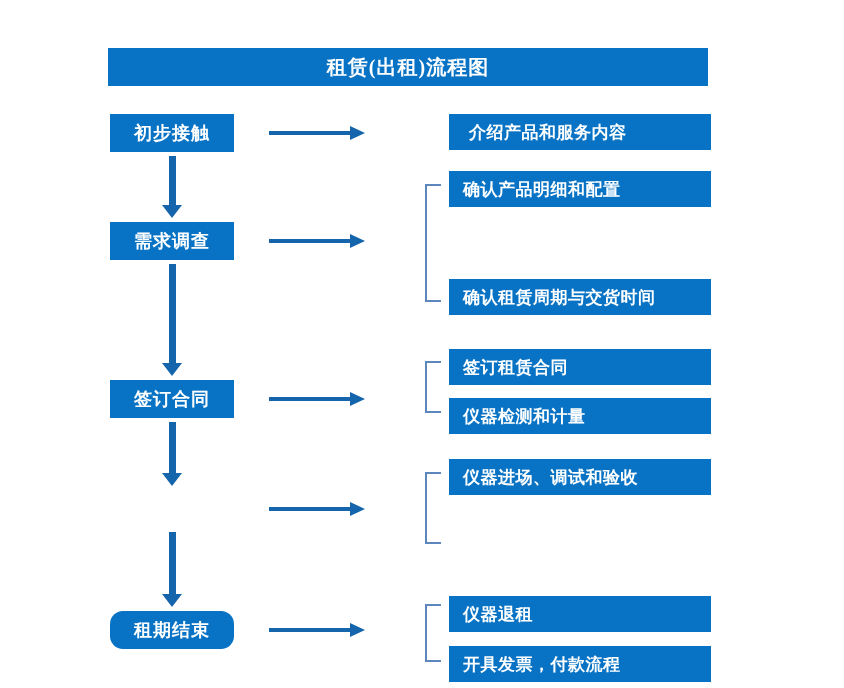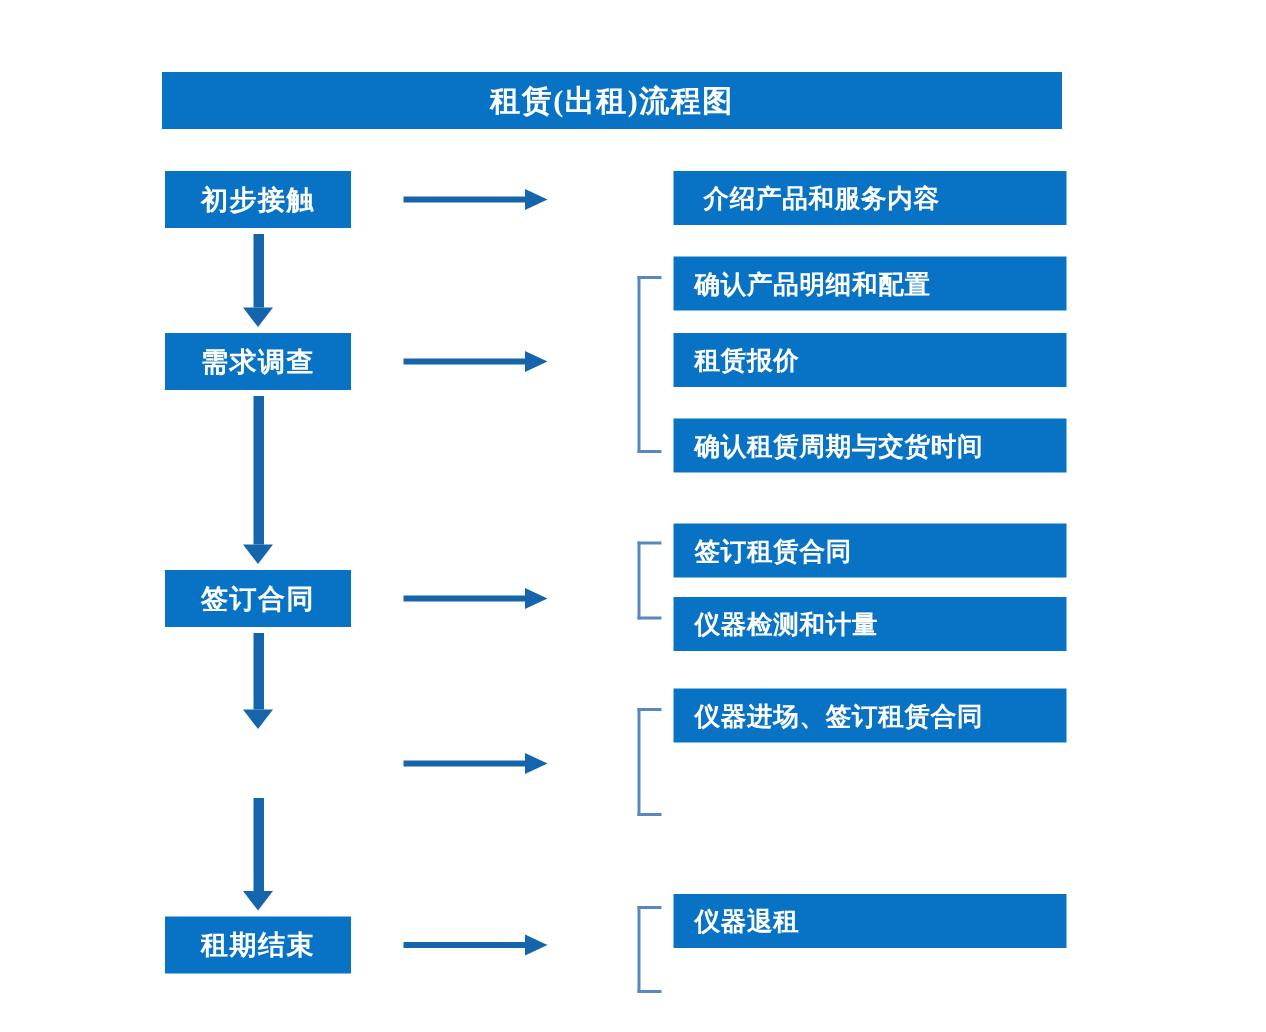--- a/index.html
+++ b/index.html
@@ -131,21 +131,21 @@
 
   <div class="title-banner">租赁(出租)流程图</div>
 
   <div class="node node-left" style="left:102px; top:186px;">需求调查</div>
 
   <div class="node node-left" style="left:102px; top:78px;">初步接触</div>
 
   <div class="node node-left" style="left:102px; top:344px;text-align:right;">签订合同</div>
 
 
-  <div class="node node-left" style="left:102px; top:575px;">租期结束</div>
+  <div class="node node-left" style="left:102px; top:575px;border-radius:13px;">租期结束</div>
 
   <div class="v-arrow" style="left:154px; top:120px; height:62px;">
     <div class="shaft" style="height:49px;"></div>
     <div class="head"></div>
   </div>
 
   <div class="v-arrow" style="left:154px; top:228px; height:112px;">
     <div class="shaft" style="height:99px;"></div>
     <div class="head"></div>
   </div>
@@ -186,27 +186,27 @@
   <div class="bracket" style="left:417px; top:325px; height:52px;"></div>
 
   <div class="bracket" style="left:417px; top:436px; height:72px;"></div>
 
   <div class="bracket" style="left:417px; top:568px; height:58px;"></div>
 
   <div class="node node-right" style="top:78px;padding-left:20px;">介绍产品和服务内容</div>
 
   <div class="node node-right" style="top:135px;">确认产品明细和配置</div>
 
-  <div class="node node-right" style="top:186px;">租赁报价</div>
 
   <div class="node node-right" style="top:243px;">确认租赁周期与交货时间</div>
 
   <div class="node node-right" style="top:362px;">仪器检测和计量</div>
 
   <div class="node node-right" style="top:313px;">签订租赁合同</div>
 
-  <div class="node node-right" style="top:423px;">仪器进场、签订租赁合同</div>
+  <div class="node node-right" style="top:423px;">仪器进场、调试和验收</div>
 
 
   <div class="node node-right" style="top:560px;">仪器退租</div>
 
+  <div class="node node-right" style="top:610px;">开具发票，付款流程</div>
 
 </div>
 
 </body></html>

